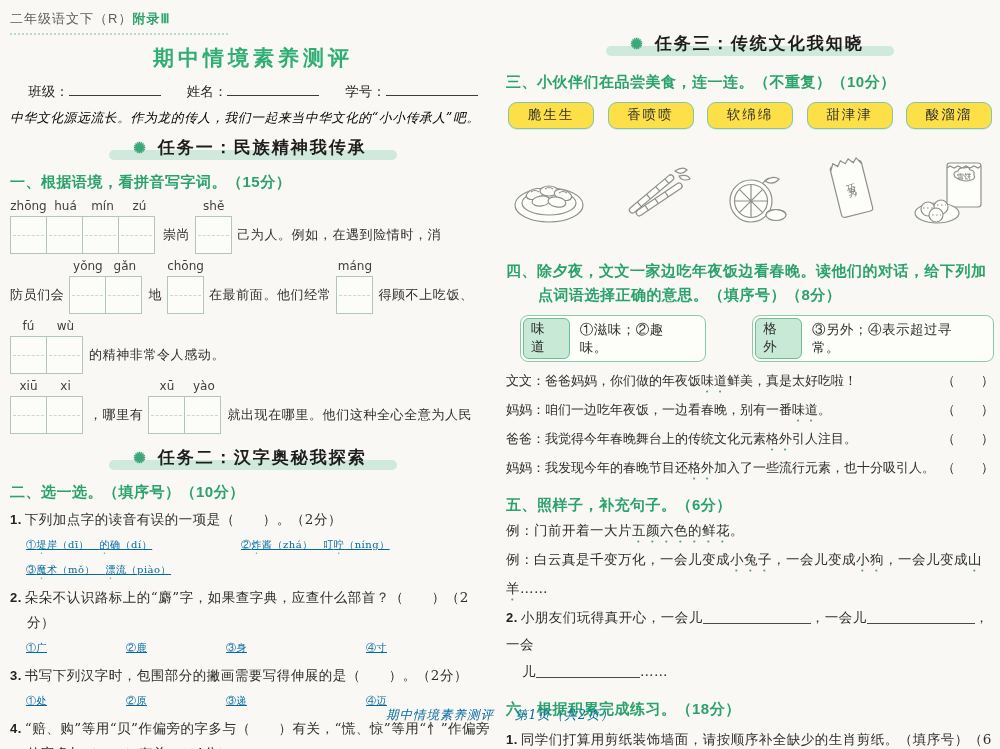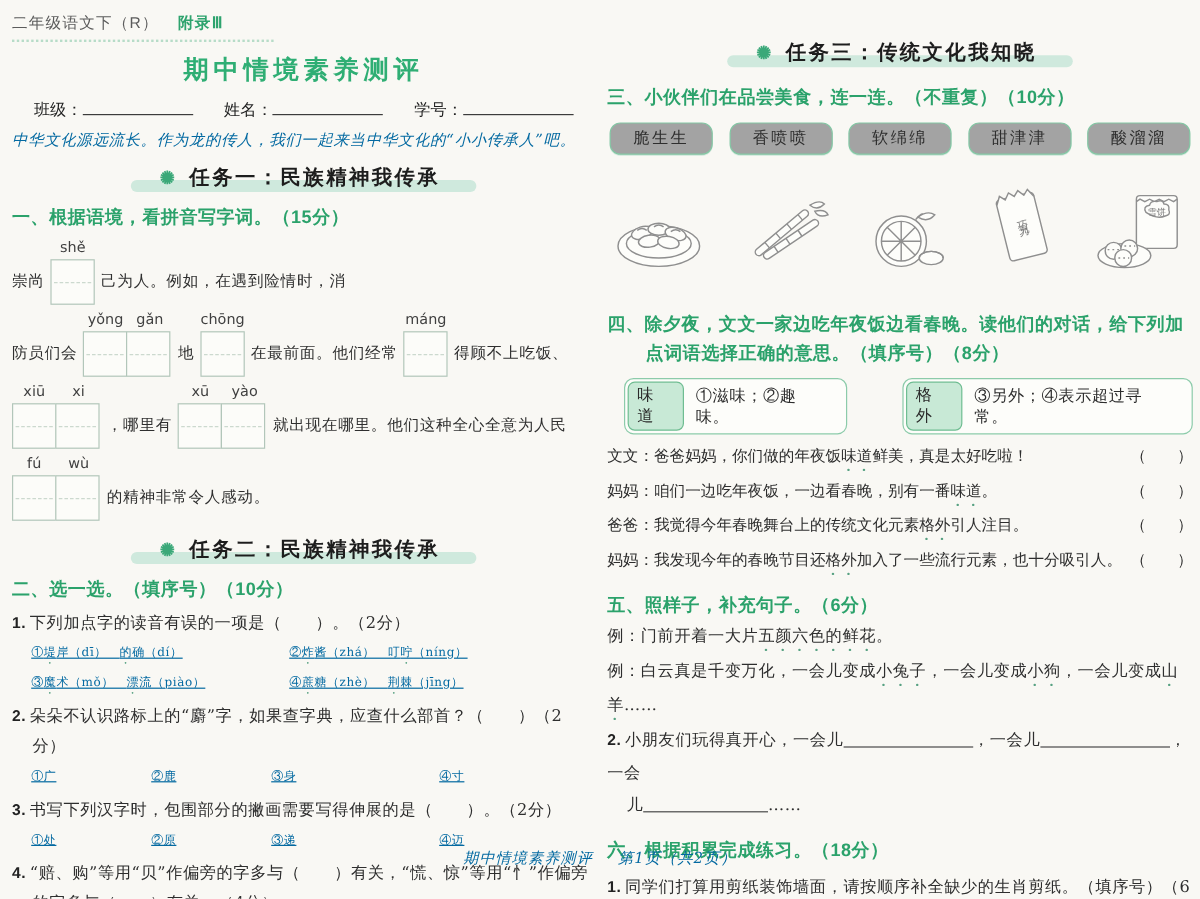--- a/index.html
+++ b/index.html
@@ -5,33 +5,33 @@
   * { margin:0; padding:0; box-sizing:border-box; }
   html,body { width:1000px; height:749px; }
   body { background:#f9f8f4; font-family:"DejaVu Serif", serif; color:#3a3a3a; overflow:hidden; }
   .page { position:relative; width:1000px; height:749px; }
   .col { position:absolute; top:8px; }
   .col-left  { left:10px;  width:486px; }
   .col-right { left:506px; width:488px; }
   .f-kai { font-family:"DejaVu Serif", serif; }
 
   
-  .doc-tag { display:inline-flex; gap:16px; align-items:flex-end;
+  .doc-tag { display:inline-flex; align-items:flex-end;
              border-bottom:2px dotted #b7dcc8; padding:2px 6px 5px 0; min-width:218px; }
   .doc-tag .lvl { font:13px "Liberation Sans", sans-serif; color:#5b5b5b; letter-spacing:1px; }
   .doc-tag .tag { font:bold 13px "Liberation Sans", sans-serif; color:#2ea36e; letter-spacing:1px; }
 
   .page-title { text-align:center; margin-top:9px; font:bold 21px "Liberation Sans", sans-serif;
                 color:#2fae74; letter-spacing:4px; }
 
   .fields { display:flex; justify-content:center; gap:26px; margin-top:11px; font-size:13.5px; color:#222; }
   .fields .fld { white-space:nowrap; }
   .fields .fline { display:inline-block; width:92px; border-bottom:1.2px solid #3c3c3c; height:13px; }
 
-  .intro { margin-top:7px; color:#0369a1; font-style:italic; font-size:12.8px; letter-spacing:0.6px;
+  .intro { margin-top:7px; color:#000000; font-style:italic; font-size:12.8px; letter-spacing:0.6px;
            line-height:20px; white-space:nowrap; }
 
   
   .banner { display:flex; justify-content:center; }
   .m-banner1 { margin-top:8px; } .m-banner2 { margin-top:12px; } .m-banner3 { margin-top:24px; }
   .banner-inner { position:relative; font:bold 17px "Liberation Sans", sans-serif; color:#1d1d1d;
                   letter-spacing:2px; padding:0 30px 3px 24px; white-space:nowrap; }
   .banner-inner::before { content:""; position:absolute; left:0; right:0; bottom:2px; height:10px;
                   background:#cfe9dd; border-radius:6px; z-index:-1; }
   .task-icon { color:#3aa878; font-size:15px; margin-right:10px; font-style:normal; }
@@ -60,21 +60,21 @@
   .q-num { font:bold 13px "Liberation Sans", sans-serif; color:#222; margin-right:3px; }
   .opts { display:grid; padding-left:16px; line-height:25px; font-size:10px; color:#0369a1; letter-spacing:0.5px;text-decoration:underline; }
   .opts.c2 { grid-template-columns:215px 1fr; }
   .opts.c4 { grid-template-columns:100px 100px 140px 1fr; }
 
   .em-dot { -webkit-text-emphasis:filled dot #57a182; text-emphasis:filled dot #57a182;
             -webkit-text-emphasis-position:under; text-emphasis-position:under right; }
 
   
   .pills { display:flex; justify-content:space-between; margin-top:8px; padding:0 2px; }
-  .pill { border:1.5px solid #84c6a4; background:#a3a3a3; border-radius:9px; padding:3px 0 4px;
+  .pill { border:1.5px solid #84c6a4; background:#fde047; border-radius:9px; padding:3px 0 4px;
           width:86px; text-align:center; font-size:13.5px; letter-spacing:2px; color:#2e2e2e;
           box-shadow:0 1px 0 #d8ebe0; }
 
   .foods { display:flex; justify-content:space-between; align-items:flex-end; margin-top:14px;
            padding:0 4px; height:84px; }
   .food { display:flex; align-items:flex-end; }
 
   
   .gloss-row { display:flex; gap:46px; margin-top:8px; padding-left:14px; }
   .gloss { display:flex; align-items:center; border:1.5px solid #8ccbaa; border-radius:8px; padding:2px; background:#fdfdfa; }
@@ -118,20 +118,34 @@
 
     <div class="intro f-kai">中华文化源远流长。作为龙的传人，我们一起来当中华文化的“小小传承人”吧。</div>
 
     <div class="banner m-banner1">
       <span class="banner-inner"><span class="task-icon">✺</span><span>任务一：民族精神我传承</span></span>
     </div>
 
     <div class="sec-title mt8">一、根据语境，看拼音写字词。（15分）</div>
     <div id="s1-lines">
         <div class="pline">
+          <div class="pybox-group">
+            <div class="pyrow">
+              <span class="pysyl">zhōng</span>
+              <span class="pysyl">huá</span>
+              <span class="pysyl">mín</span>
+              <span class="pysyl">zú</span>
+            </div>
+            <div class="pcells">
+              <div class="pycell"></div>
+              <div class="pycell"></div>
+              <div class="pycell"></div>
+              <div class="pycell"></div>
+            </div>
+          </div>
           <span class="ptext f-kai">崇尚</span>
           <div class="pybox-group">
             <div class="pyrow">
               <span class="pysyl">shě</span>
             </div>
             <div class="pcells">
               <div class="pycell"></div>
             </div>
           </div>
           <span class="ptext f-kai">己为人。例如，在遇到险情时，消</span>
@@ -164,20 +178,33 @@
             </div>
             <div class="pcells">
               <div class="pycell"></div>
             </div>
           </div>
           <span class="ptext f-kai">得顾不上吃饭、</span>
         </div>
         <div class="pline">
           <div class="pybox-group">
             <div class="pyrow">
+              <span class="pysyl">fú</span>
+              <span class="pysyl">wù</span>
+            </div>
+            <div class="pcells">
+              <div class="pycell"></div>
+              <div class="pycell"></div>
+            </div>
+          </div>
+          <span class="ptext f-kai">的精神非常令人感动。</span>
+        </div>
+        <div class="pline">
+          <div class="pybox-group">
+            <div class="pyrow">
               <span class="pysyl">xiū</span>
               <span class="pysyl">xi</span>
             </div>
             <div class="pcells">
               <div class="pycell"></div>
               <div class="pycell"></div>
             </div>
           </div>
           <span class="ptext f-kai">，哪里有</span>
           <div class="pybox-group">
@@ -185,48 +212,34 @@
               <span class="pysyl">xū</span>
               <span class="pysyl">yào</span>
             </div>
             <div class="pcells">
               <div class="pycell"></div>
               <div class="pycell"></div>
             </div>
           </div>
           <span class="ptext f-kai">就出现在哪里。他们这种全心全意为人民</span>
         </div>
-        <div class="pline">
-          <div class="pybox-group">
-            <div class="pyrow">
-              <span class="pysyl">fú</span>
-              <span class="pysyl">wù</span>
-            </div>
-            <div class="pcells">
-              <div class="pycell"></div>
-              <div class="pycell"></div>
-            </div>
-          </div>
-          <span class="ptext f-kai">的精神非常令人感动。</span>
-        </div>
       </div>
 
     <div class="banner m-banner2">
-      <span class="banner-inner"><span class="task-icon">✺</span><span>任务二：民族精神我传承</span></span>
+      <span class="banner-inner"><span class="task-icon">✺</span><span>任务二：汉字奥秘我探索</span></span>
     </div>
 
     <div class="sec-title mt8">二、选一选。（填序号）（10分）</div>
     <div id="s2-questions">
         <div class="q">
           <div class="q-stem f-kai"><span class="q-num">1.</span>下列加点字的读音有误的一项是（　　）。（2分）</div>
           <div class="opts f-kai c2">
             <span>①<span class="em-dot">堤</span>岸（dī）　<span class="em-dot">的</span>确（dí）</span>
             <span>②<span class="em-dot">炸</span>酱（zhá）　叮<span class="em-dot">咛</span>（níng）</span>
             <span>③<span class="em-dot">魔</span>术（mǒ）　<span class="em-dot">漂</span>流（piào）</span>
-            <span>④<span class="em-dot">蔗</span>糖（zhè）　<span class="em-dot">荆</span>棘（jīng）</span>
           </div>
         </div>
         <div class="q">
           <div class="q-stem f-kai"><span class="q-num">2.</span>朵朵不认识路标上的“麝”字，如果查字典，应查什么部首？（　　）（2分）</div>
           <div class="opts f-kai c4">
             <span>①广</span>
             <span>②鹿</span>
             <span>③身</span>
             <span>④寸</span>
           </div>

